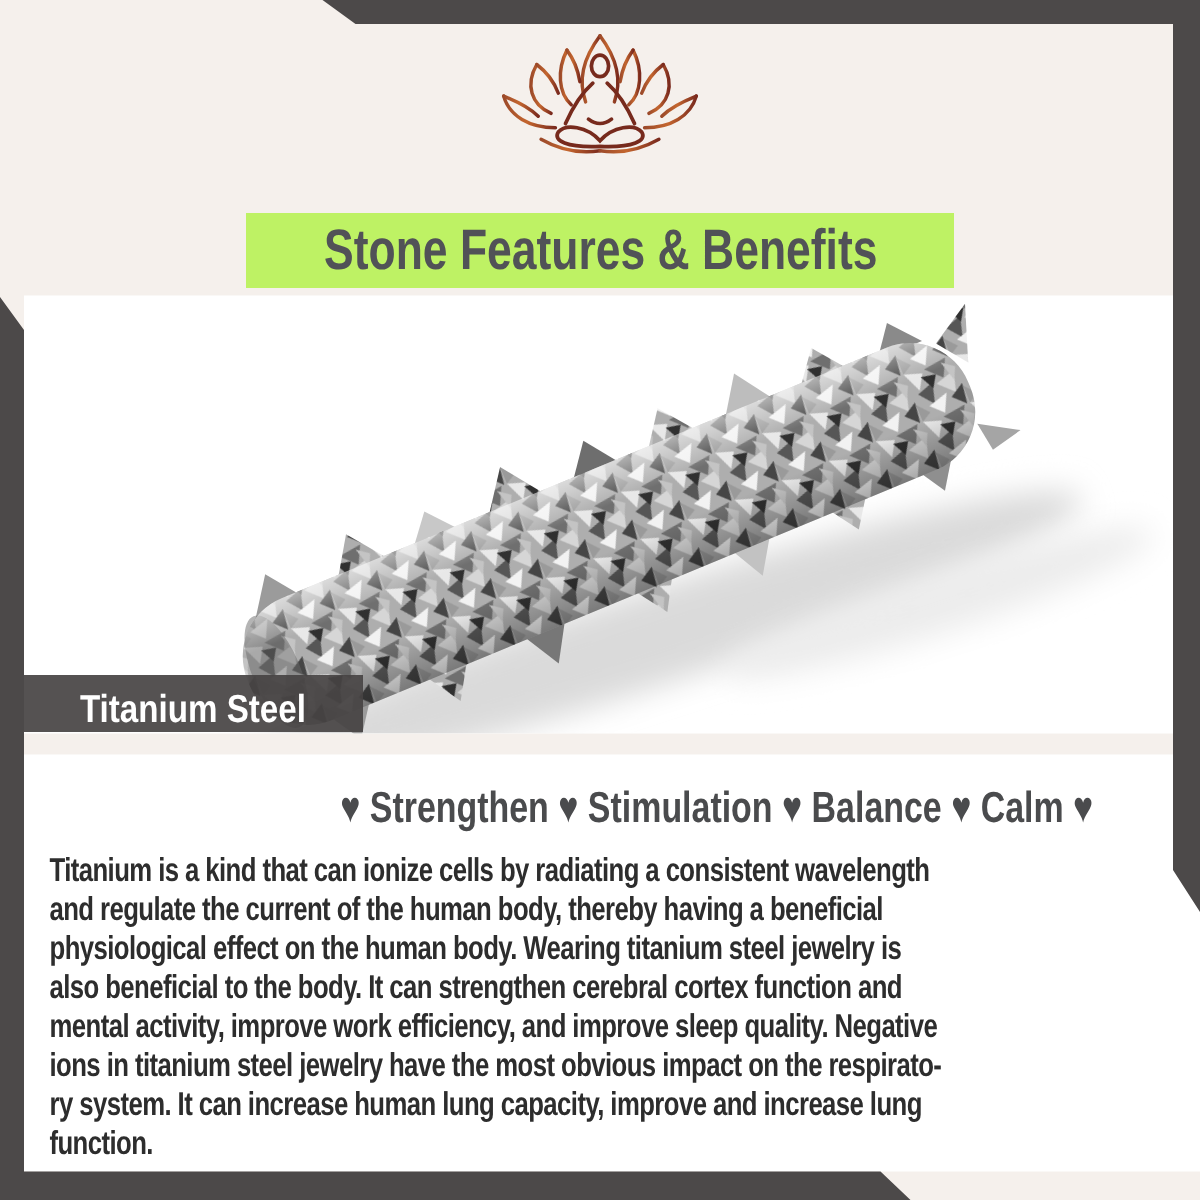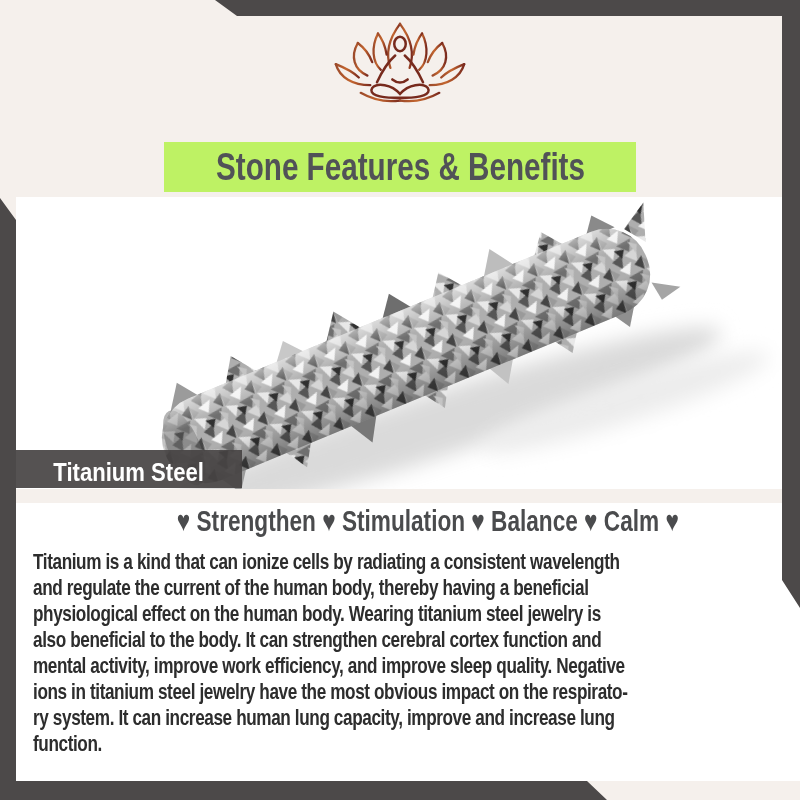--- a/index.html
+++ b/index.html
@@ -44,21 +44,21 @@
   .name-banner span {
     color:#ffffff; font-size:26px; font-weight:700; white-space:nowrap;
     display:inline-block; transform:scaleX(.85); transform-origin:center;
   }
 
   
   .text-box {
     position:absolute; left:16px; top:503px; width:784px; height:278px;
     background:#ffffff; z-index:5;
   }
-  .tagline-row { height:36px; display:flex; justify-content:center; align-items:center;padding-left:40px; }
+  .tagline-row { margin-top:18px; height:36px; display:flex; justify-content:flex-end; align-items:center;padding-left:40px; }
   .tagline { font-size:29px; font-weight:700; color:#4a4b4d; white-space:nowrap; }
   .desc { margin:10px 0 16px 17px; }
   .desc-line {
     font-size:22px; font-weight:700; letter-spacing:-0.5px; color:#2d2d2d;
     line-height:26px; white-space:nowrap;
     transform:scaleX(.78); transform-origin:0 50%;
   }
 
   
   .frame {

